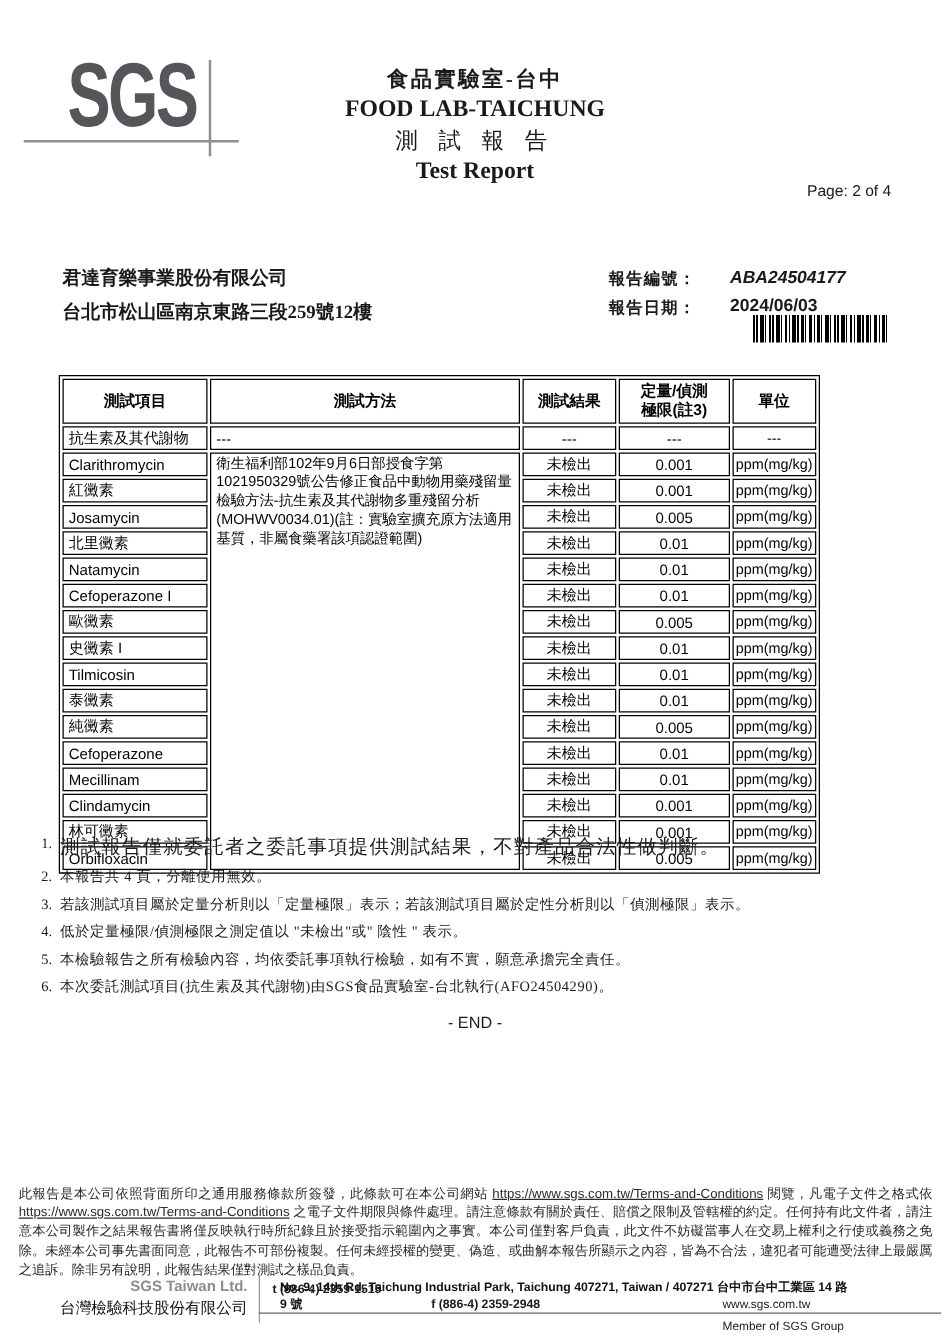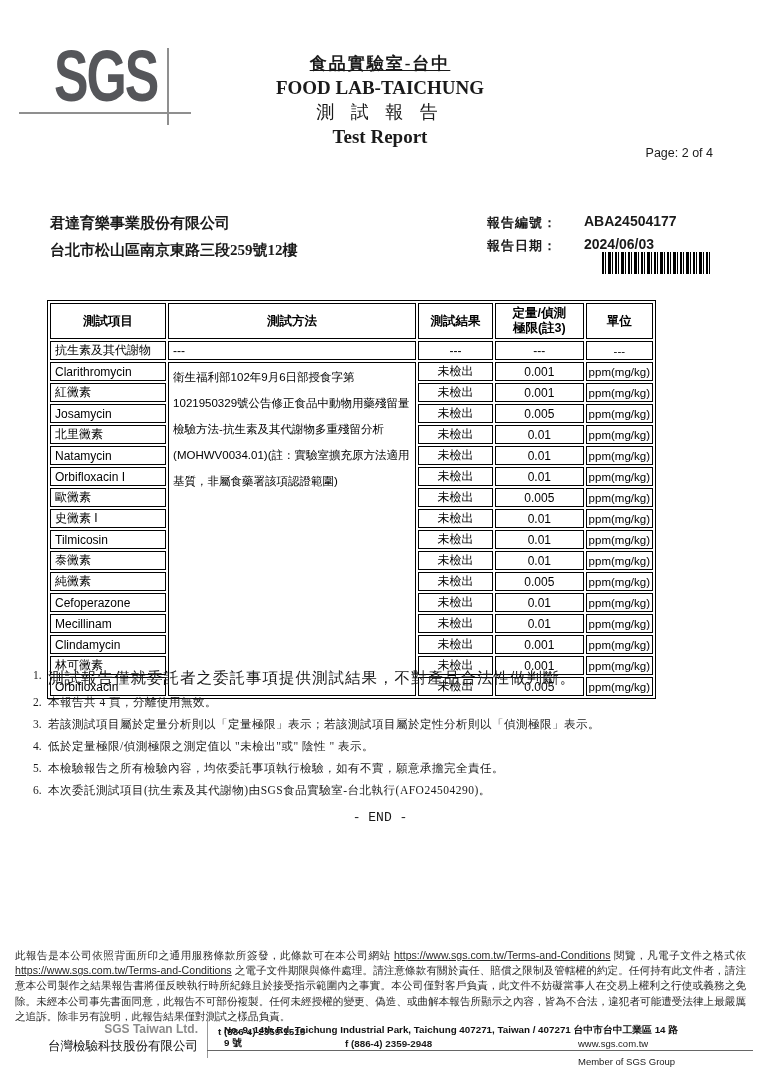--- a/index.html
+++ b/index.html
@@ -21,21 +21,21 @@
     position:absolute; left:54px; top:40px;
     font-family:var(--sans); font-weight:900; font-size:74px; line-height:1;
     letter-spacing:-3px; color:var(--logo-gray);
     transform:scale(0.70,0.98); transform-origin:0 0;
   }
   .logo-vline{ position:absolute; left:167px; top:48px; width:2px; height:77px; background:var(--line-gray); }
   .logo-hline{ position:absolute; left:19px; top:112px; width:172px; height:2px; background:var(--line-gray); }
 
   
   .title-block{ position:absolute; left:0; top:52px; width:760px; text-align:center; }
-  .title-zh{ font-family:var(--serif); font-weight:bold; font-size:17px; letter-spacing:2px; line-height:24px;text-decoration:underline; }
+  .title-zh{ font-family:var(--serif); font-weight:bold; font-size:17px; letter-spacing:2px; line-height:24px; }
   .title-en{ font-family:var(--serif); font-weight:bold; font-size:19px; line-height:24px; }
   .report-zh{ font-family:var(--serif); font-weight:normal; font-size:18px; letter-spacing:6px; line-height:25px; }
   .report-en{ font-family:var(--serif); font-weight:bold; font-size:19px; line-height:24px; }
   .page-label{ position:absolute; right:47px; top:146px; font-size:12.5px; font-family:var(--sans); }
 
   
   .client{ position:absolute; left:50px; top:210px; font-family:var(--serif); font-weight:bold; font-size:15px; line-height:27px; }
   .meta-label{ position:absolute; font-family:var(--serif); font-weight:bold; font-size:13px; letter-spacing:1px; }
   .meta-value{ position:absolute; font-family:var(--sans); font-weight:bold; font-size:14px; }
   .barcode{
@@ -51,32 +51,32 @@
   th,td{ border:1px solid #000; font-family:var(--sans); color:#000; }
   th{ font-size:12.5px; font-weight:bold; height:36px; text-align:center; padding:1px 2px; }
   td{ font-size:12px; height:16px; padding:0 4px; }
   th.limit-h{ white-space:pre-line; line-height:15px; }
   td.item{ text-align:left; }
   td.method{ text-align:left; }
   td.result, td.limit{ text-align:center; }
   td.unit{ text-align:left; font-size:11.5px; padding:0 2px; }
   td.method-cell{
     vertical-align:top; white-space:pre-line;
-    font-size:11.5px; line-height:26px; padding:1px 4px;
+    font-size:11.5px; line-height:15px; padding:1px 4px;
   }
 
   
   .notes{ position:absolute; left:33px; top:663px; width:706px; font-family:var(--serif); }
   .notes-label{ font-size:12.5px; line-height:20px; }
   .note{ display:flex; margin-top:7px; }
   .note-num{ width:15px; flex:none; font-size:11.5px; line-height:15px; }
   .note-text{ font-size:11.5px; line-height:15px; letter-spacing:0.5px; }
   .note.big .note-text{ font-size:15.5px; line-height:20px; letter-spacing:1px; }
   .note.big{ margin-top:5px; margin-bottom:4px; }
-  .end-label{ position:absolute; left:0; top:810px; width:760px; text-align:center; font-family:Liberation Mono, monospace; font-size:13px; }
+  .end-label{ position:absolute; left:0; top:810px; width:760px; text-align:center; font-family:Liberation Sans, sans-serif; font-size:13px; }
 
   
   .disclaimer{
     position:absolute; left:15px; top:948px; width:731px;
     font-family:var(--sans); font-size:10.6px; line-height:15.2px;
     text-align:justify; color:#2a2a2a;
   }
   .disclaimer .url{ text-decoration:underline; }
 
   
@@ -107,21 +107,21 @@
   <div class="report-en">Test Report</div>
 </div>
 <div class="page-label">Page: 2 of 4</div>
 
 <div class="client">
   <div>君達育樂事業股份有限公司</div>
   <div>台北市松山區南京東路三段259號12樓</div>
 </div>
 
 <div class="meta-label" style="left:487px; top:214px;">報告編號：</div>
-<div class="meta-value" style="left:584px; top:213px;">ABA24504177</div>
+<div class="meta-value" style="left:584px; top:213px;font-style:italic;">ABA24504177</div>
 <div class="meta-label" style="left:487px; top:237px;">報告日期：</div>
 <div class="meta-value" style="left:584px; top:236px;">2024/06/03</div>
 <div class="barcode"></div>
 
 <div class="results">
 <table>
   <colgroup>
         <col style="width:117px">
         <col style="width:252px">
         <col style="width:77px">
@@ -175,21 +175,21 @@
           <td class="limit">0.01</td>
           <td class="unit">ppm(mg/kg)</td>
         </tr>
         <tr>
           <td class="item">Natamycin</td>
           <td class="result">未檢出</td>
           <td class="limit">0.01</td>
           <td class="unit">ppm(mg/kg)</td>
         </tr>
         <tr>
-          <td class="item">Orbifloxacin I</td>
+          <td class="item">Cefoperazone I</td>
           <td class="result">未檢出</td>
           <td class="limit">0.01</td>
           <td class="unit">ppm(mg/kg)</td>
         </tr>
         <tr>
           <td class="item">歐黴素</td>
           <td class="result">未檢出</td>
           <td class="limit">0.005</td>
           <td class="unit">ppm(mg/kg)</td>
         </tr>

